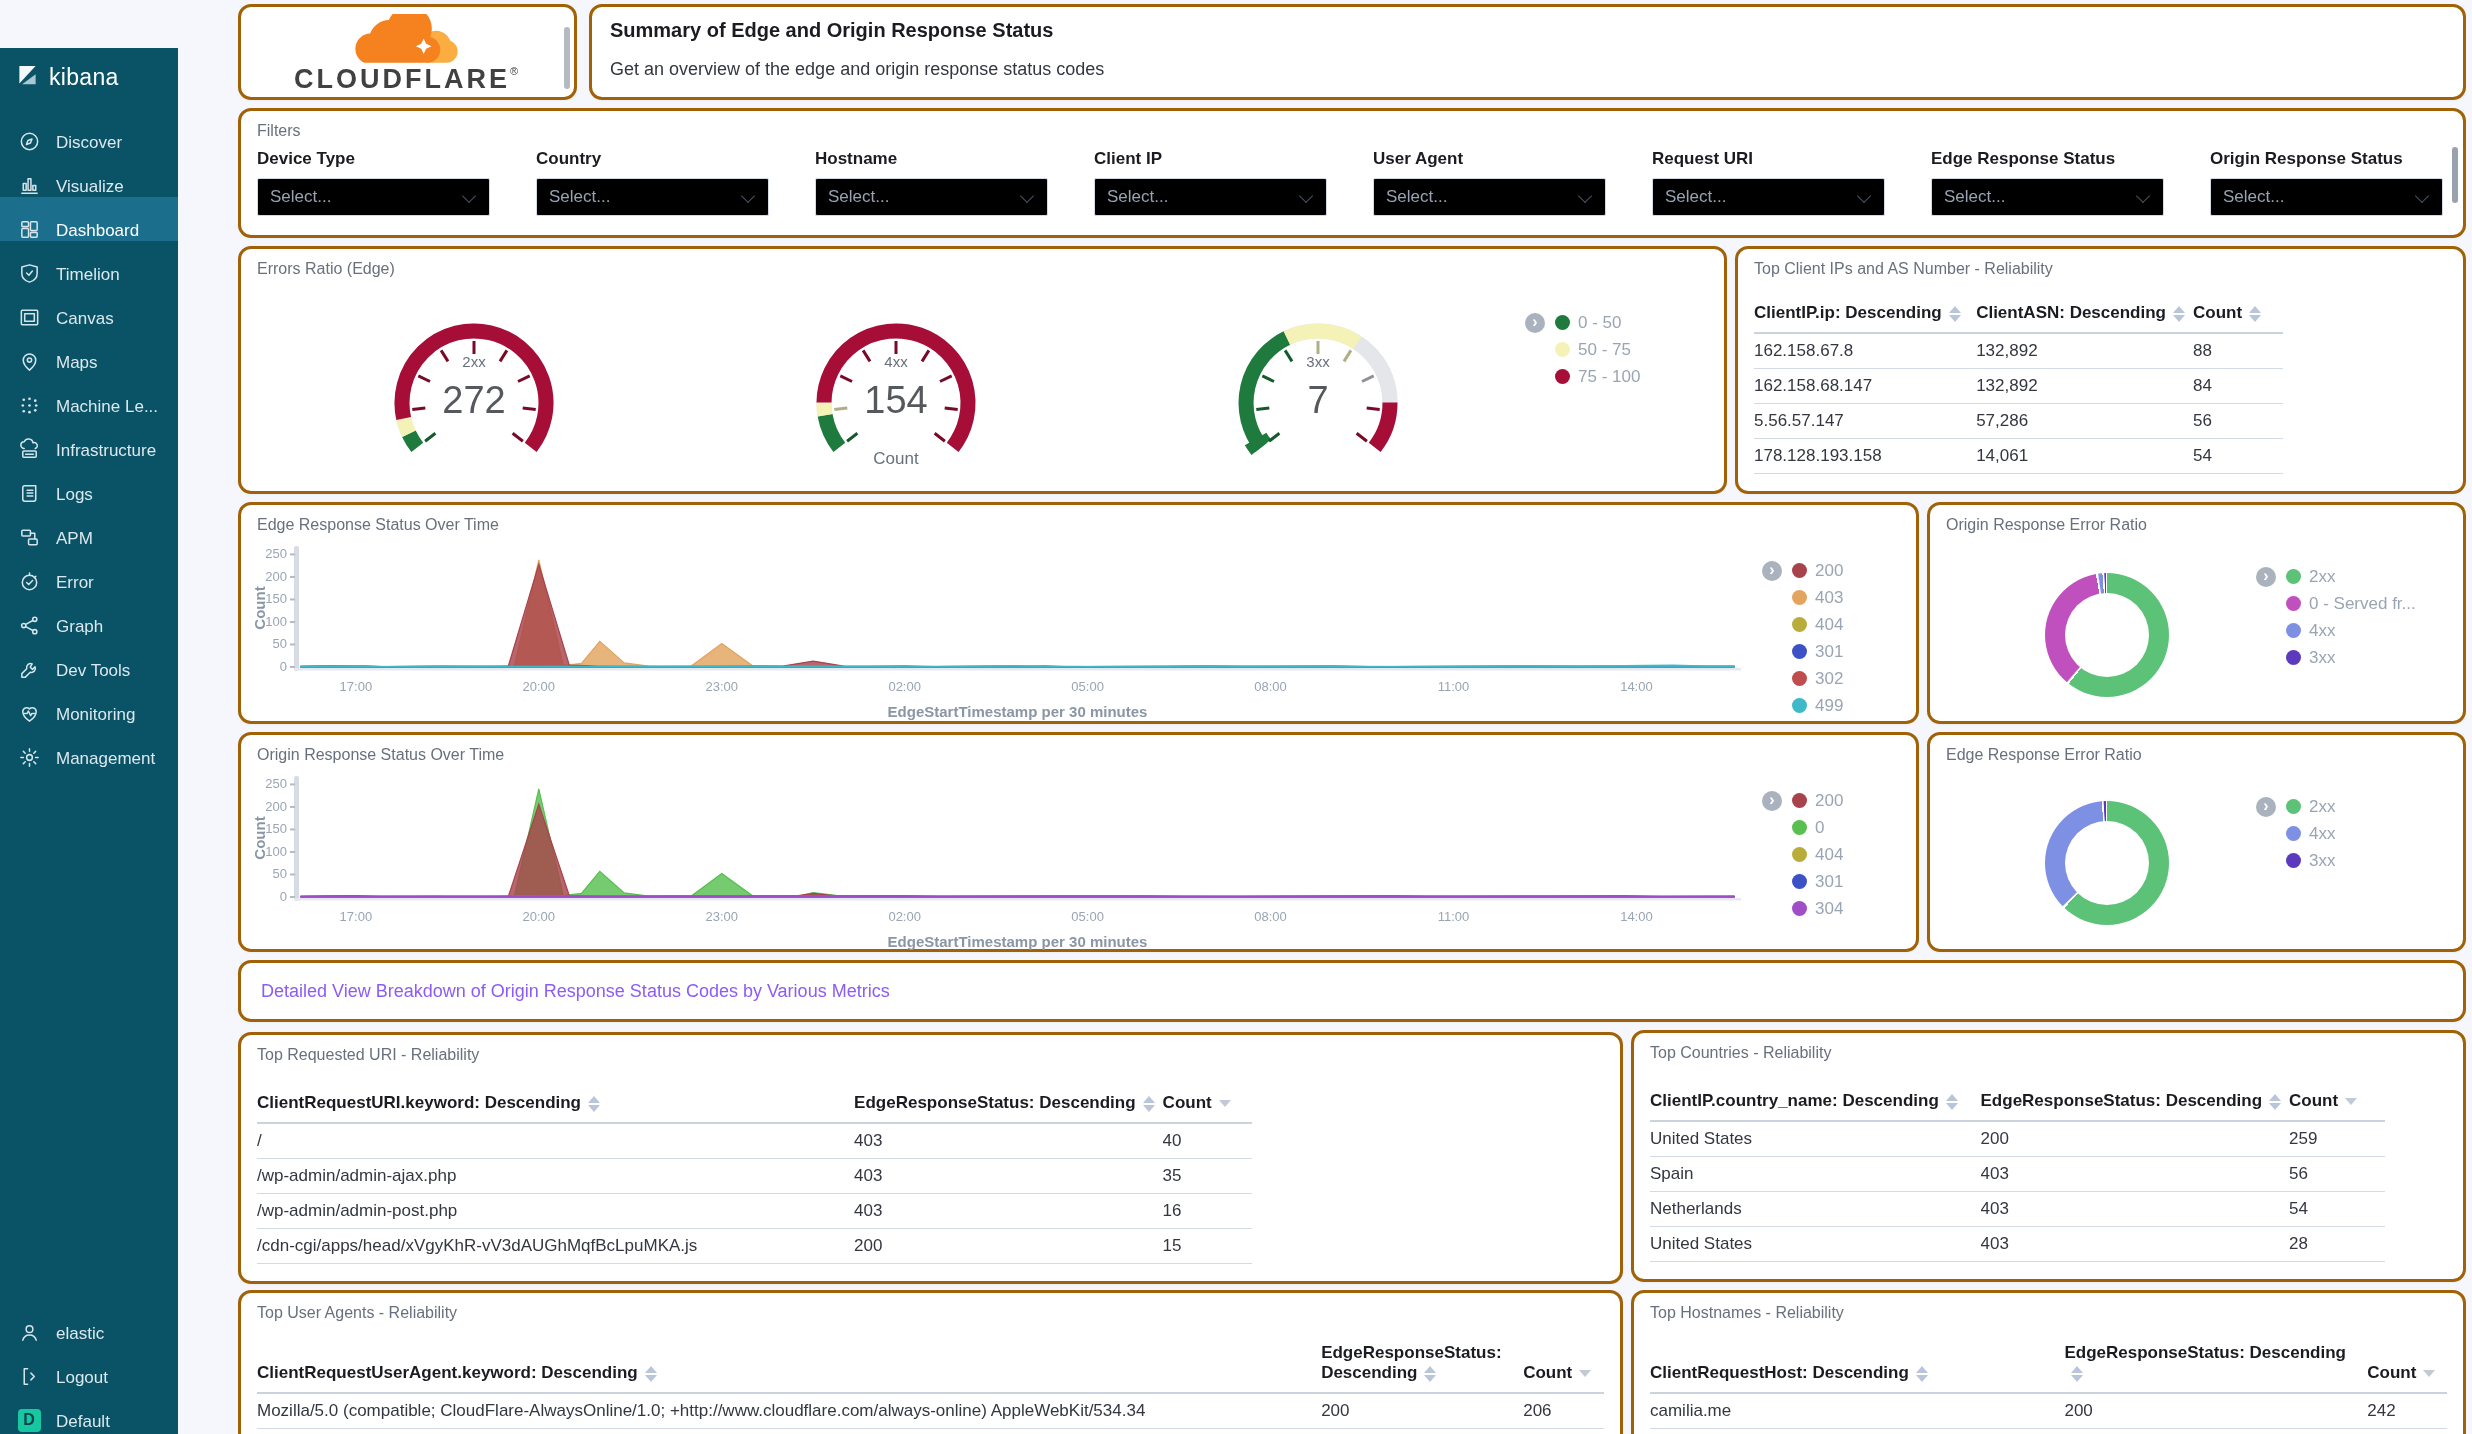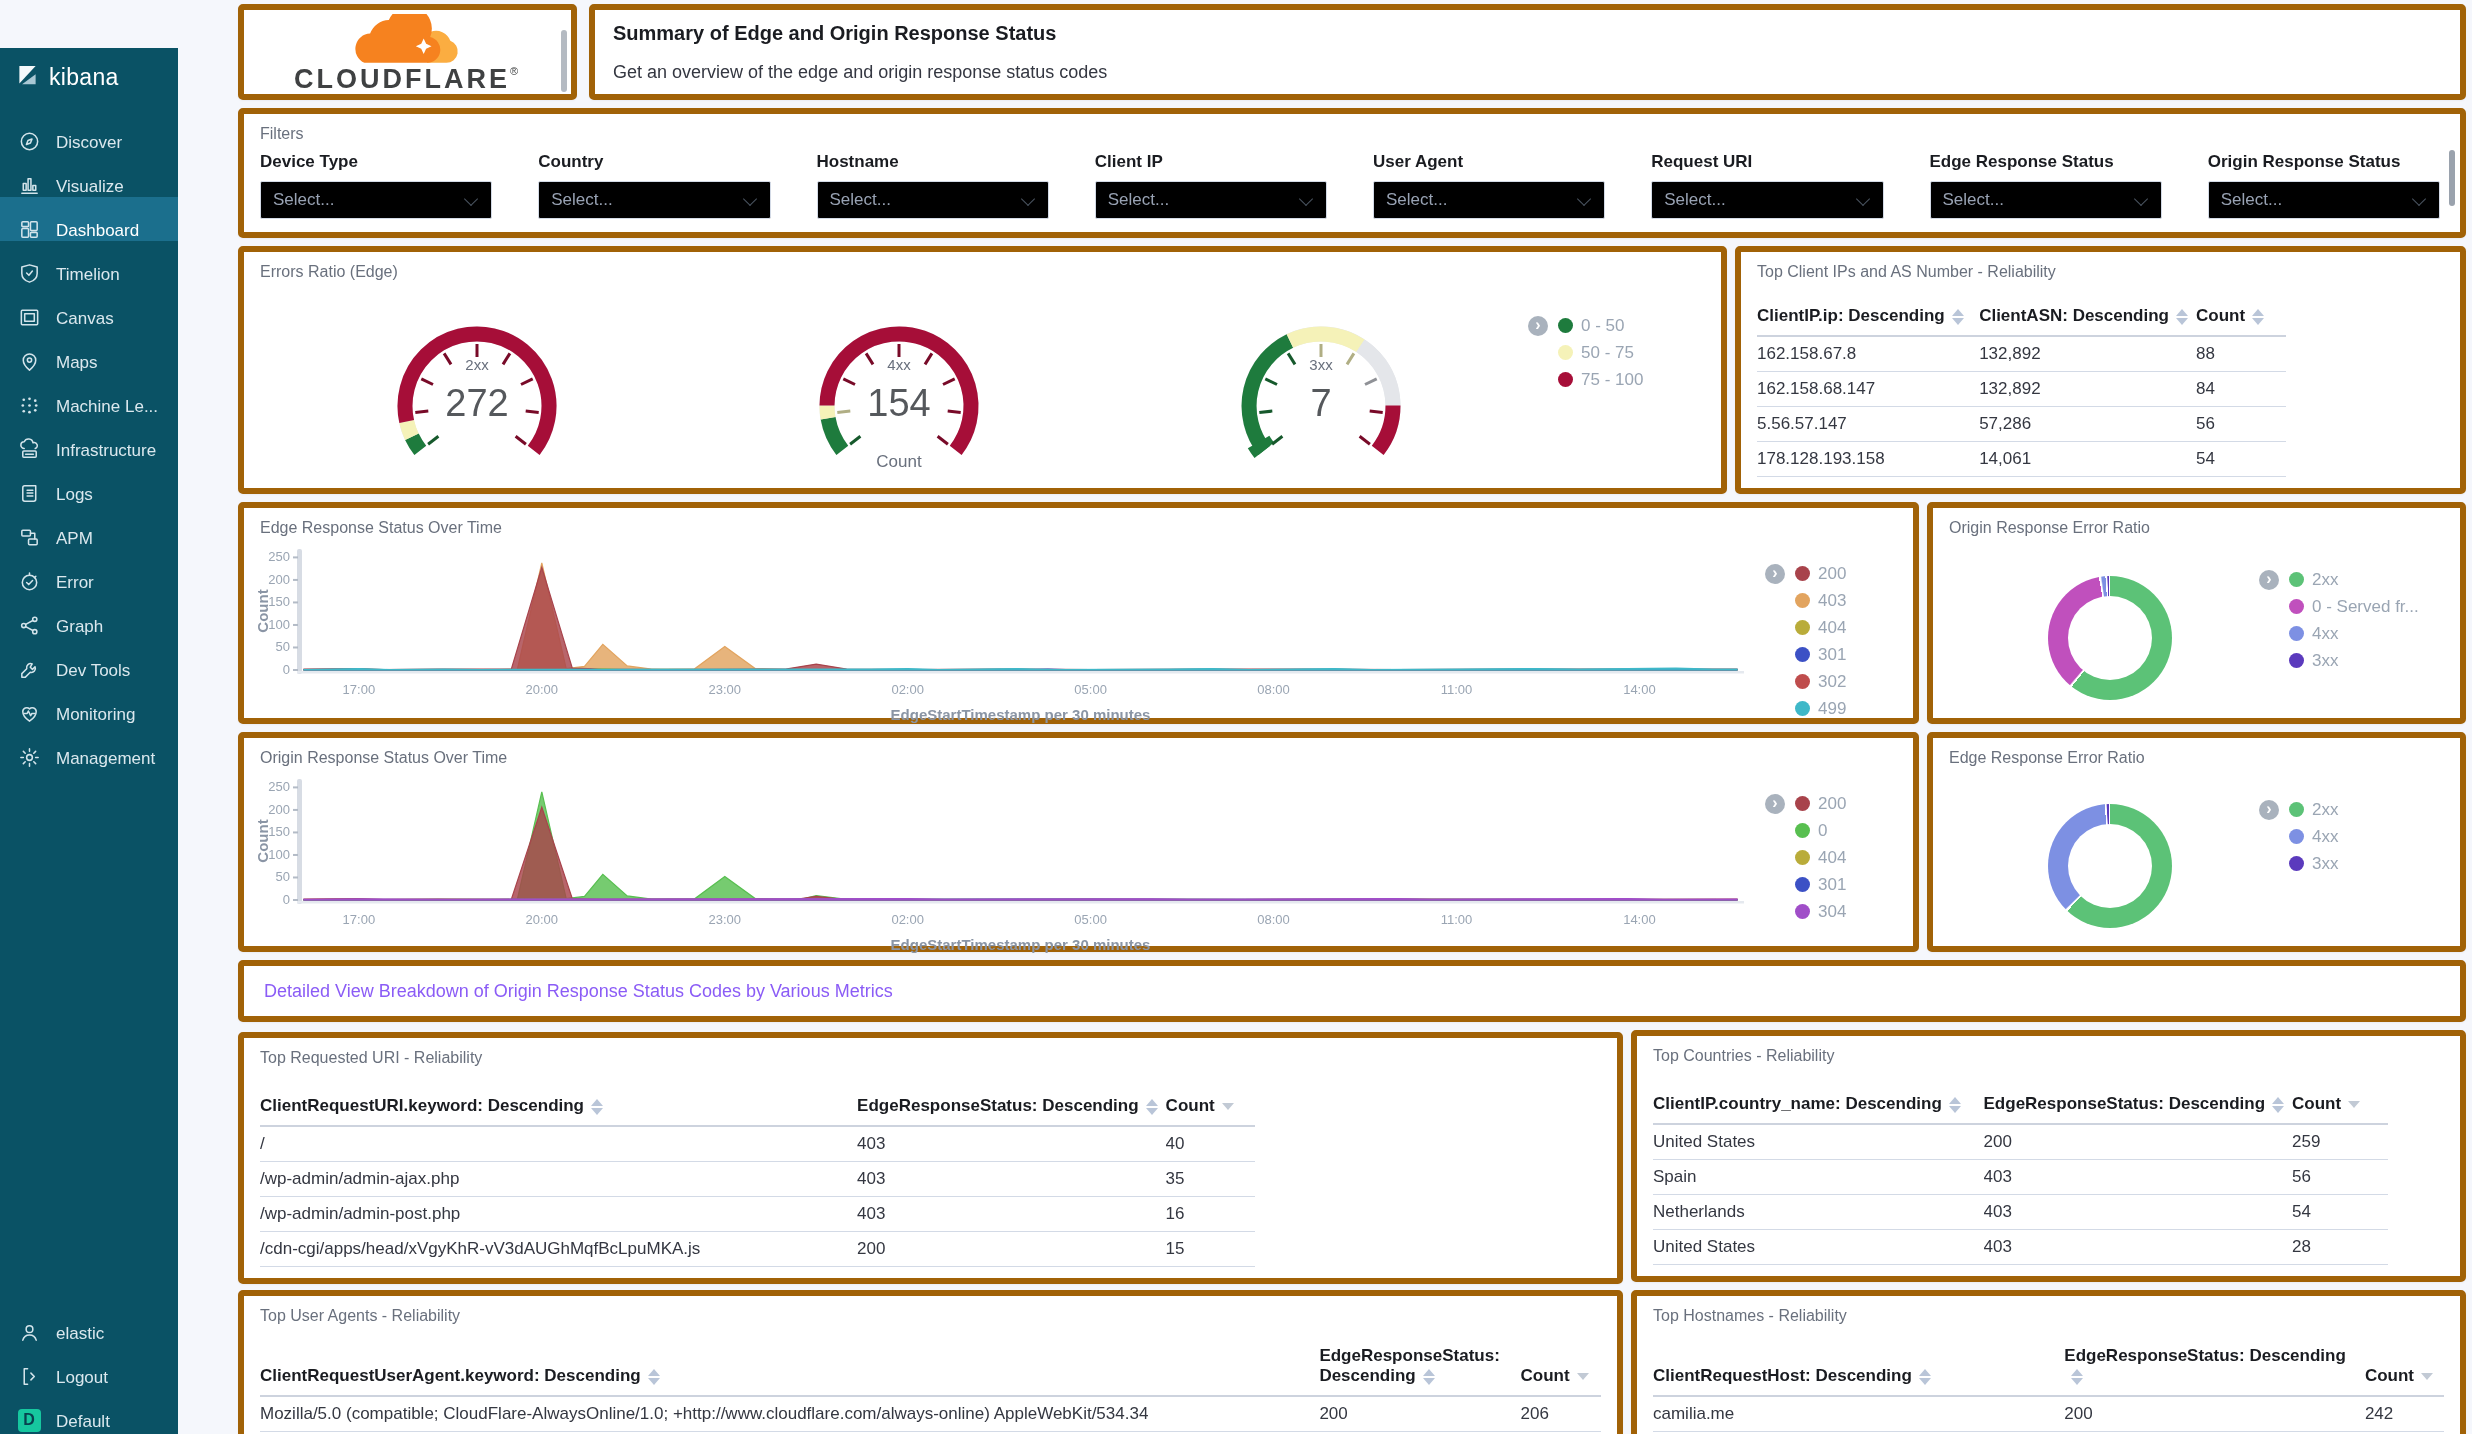--- a/index.html
+++ b/index.html
@@ -17,21 +17,21 @@
     color:#dbe8ee; font-size:17px; cursor:pointer; white-space:nowrap; }
   .nav-item.active { background:#1b6f8d; color:#ffffff; }
   .nav-item .ic { width:24px; height:24px; display:flex; align-items:center; justify-content:center; flex:none; }
   .ic svg { width:23px; height:23px; }
   .spacer { flex:1; }
   .nav.footer { padding-bottom:6px; }
   .dbadge { width:23px; height:23px; background:#16c79f; color:#07414f; border-radius:4px;
     font-size:16px; font-weight:700; display:flex; align-items:center; justify-content:center; }
 
   
-  .panel { position:absolute; background:#fff; border:6px solid #a16207; border-radius:5px;
+  .panel { position:absolute; background:#fff; border:3px solid #a16207; border-radius:13px;
     box-shadow:0 1px 2px rgba(70,90,120,.06); }
   .panel-title { position:absolute; left:16px; top:11px; font-size:16px; color:#69707d;
     white-space:nowrap; }
 
   
   #logo-panel { display:flex; align-items:center; justify-content:center; }
   .cf-logo { display:flex; flex-direction:column; align-items:center; margin-top:2px; }
   .cf-word { font-size:27px; font-weight:800; color:#3f4142; letter-spacing:3px; line-height:1; margin-top:-2px; }
   .cf-reg { font-size:11px; vertical-align:top; font-weight:400; }
   .hdr-title { position:absolute; left:18px; top:12px; font-size:20px; font-weight:700; color:#1a1c21; }

